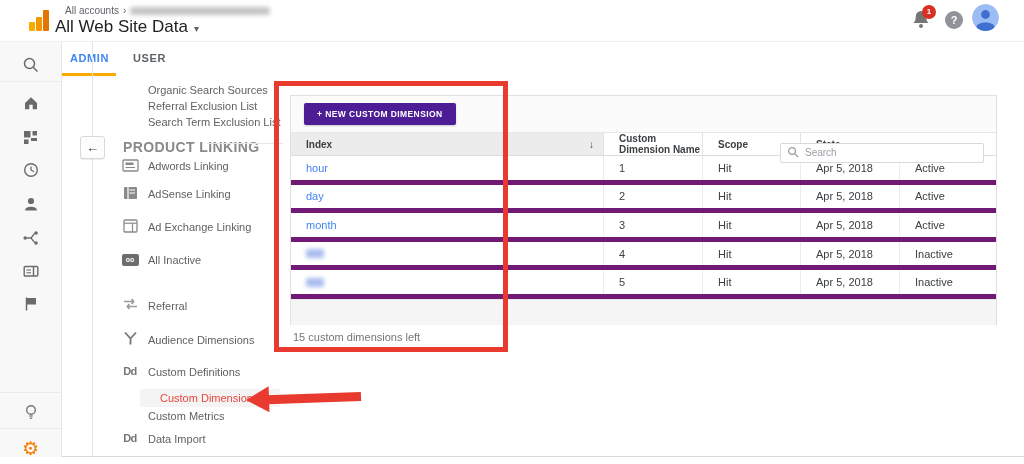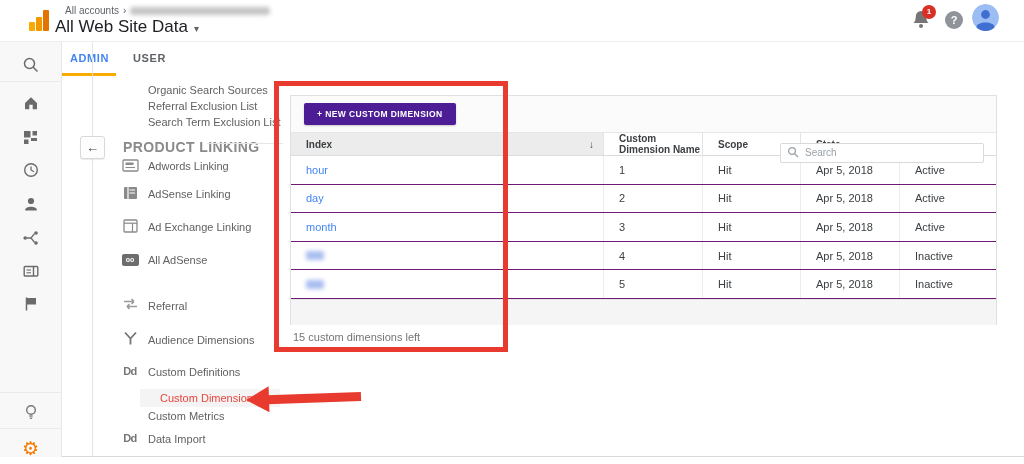--- a/index.html
+++ b/index.html
@@ -54,21 +54,21 @@
   .searchbox { position:absolute; right:12px; top:8px; width:204px; height:20px;margin-top:38px; }
   .searchbox input { width:100%; height:100%; border:1px solid #d9d9d9; border-radius:2px; padding:0 6px 0 24px; font-size:10px; color:#3c4043; font-family:inherit; outline:none; }
   .searchbox input::placeholder { color:#9aa0a6; }
   .search-glyph { position:absolute; left:7px; top:4px; width:12px; height:12px; pointer-events:none; }
   .thead, .trow { display:grid; grid-template-columns:312px 99px 98px 99px 99px; }
   .thead { height:24px; border-top:1px solid #e6e6e6; border-bottom:1px solid #dcdcdc; font-size:10px; font-weight:bold; color:#3c4043; }
   .thead .cell { display:flex; align-items:center; padding-left:15px; border-left:1px solid #e3e3e3; }
   .thead .cell:first-child { border-left:none; }
   .cell-index-h { background:#ececec; position:relative; cursor:pointer; }
   .sort-arrow { position:absolute; right:9px; font-size:10px; color:#424242; }
-  .trow { height:28.6px; border-bottom:1px solid #701a75; font-size:11px; color:#3c4043; }
+  .trow { height:28.6px; border-bottom:5px solid #701a75; font-size:11px; color:#3c4043; }
   .trow .cell { display:flex; align-items:center; padding-left:15px; border-left:1px solid #ececec; overflow:hidden; }
   .trow .cell:first-child { border-left:none; }
   .dim-link { color:#4285f4; text-decoration:none; cursor:pointer; }
   .name-blur { width:18px; height:9px; background:#a9bdf0; border-radius:2px; filter:blur(2px); }
   .tfoot { height:26px; background:#f5f5f5; border-top:1px solid #e6e6e6; }
   .footer-note { position:absolute; left:293px; top:331px; font-size:11px; color:#757575; }
   
   .anno-box { position:absolute; left:274px; top:81px; width:234px; height:271px; border:5px solid #e83a2e; z-index:20; pointer-events:none; }
   .anno-arrow { position:absolute; left:246px; top:385px; width:116px; height:26px; z-index:21; pointer-events:none; transform:rotate(-2deg); }
   .arrow-head { position:absolute; left:0; top:0; width:0; height:0; border-top:13px solid transparent; border-bottom:13px solid transparent; border-right:23px solid #e83a2e; }
@@ -222,21 +222,21 @@
     <rect x="1" y="1" width="13" height="12" rx="1" fill="none" stroke="#8a8a8a" stroke-width="1.3"></rect>
     <line x1="1" y1="4.2" x2="14" y2="4.2" stroke="#8a8a8a" stroke-width="1.2"></line>
     <line x1="9.5" y1="4.2" x2="9.5" y2="13" stroke="#8a8a8a" stroke-width="1.2"></line>
   </svg>
 </div>
 <div class="nav-label" style="top:221px">Ad Exchange Linking</div>
 
 <div class="nav-icon" style="top:253px">
   <span class="allprod">oo</span>
 </div>
-<div class="nav-label" style="top:254px">All AdSense</div>
+<div class="nav-label" style="top:254px">All Inactive</div>
 
 <div class="nav-icon" style="top:297px">
   <svg width="17" height="14" viewBox="0 0 17 14">
     <path d="M2 4.5 H12 M12 4.5 L9.5 2.2 M12 4.5 L9.5 6.8" fill="none" stroke="#9a9a9a" stroke-width="1.6"></path>
     <path d="M15 9.5 H5 M5 9.5 L7.5 7.2 M5 9.5 L7.5 11.8" fill="none" stroke="#9a9a9a" stroke-width="1.6"></path>
   </svg>
 </div>
 <div class="nav-label" style="top:300px">Referral</div>
 
 <div class="nav-icon" style="top:331px">

